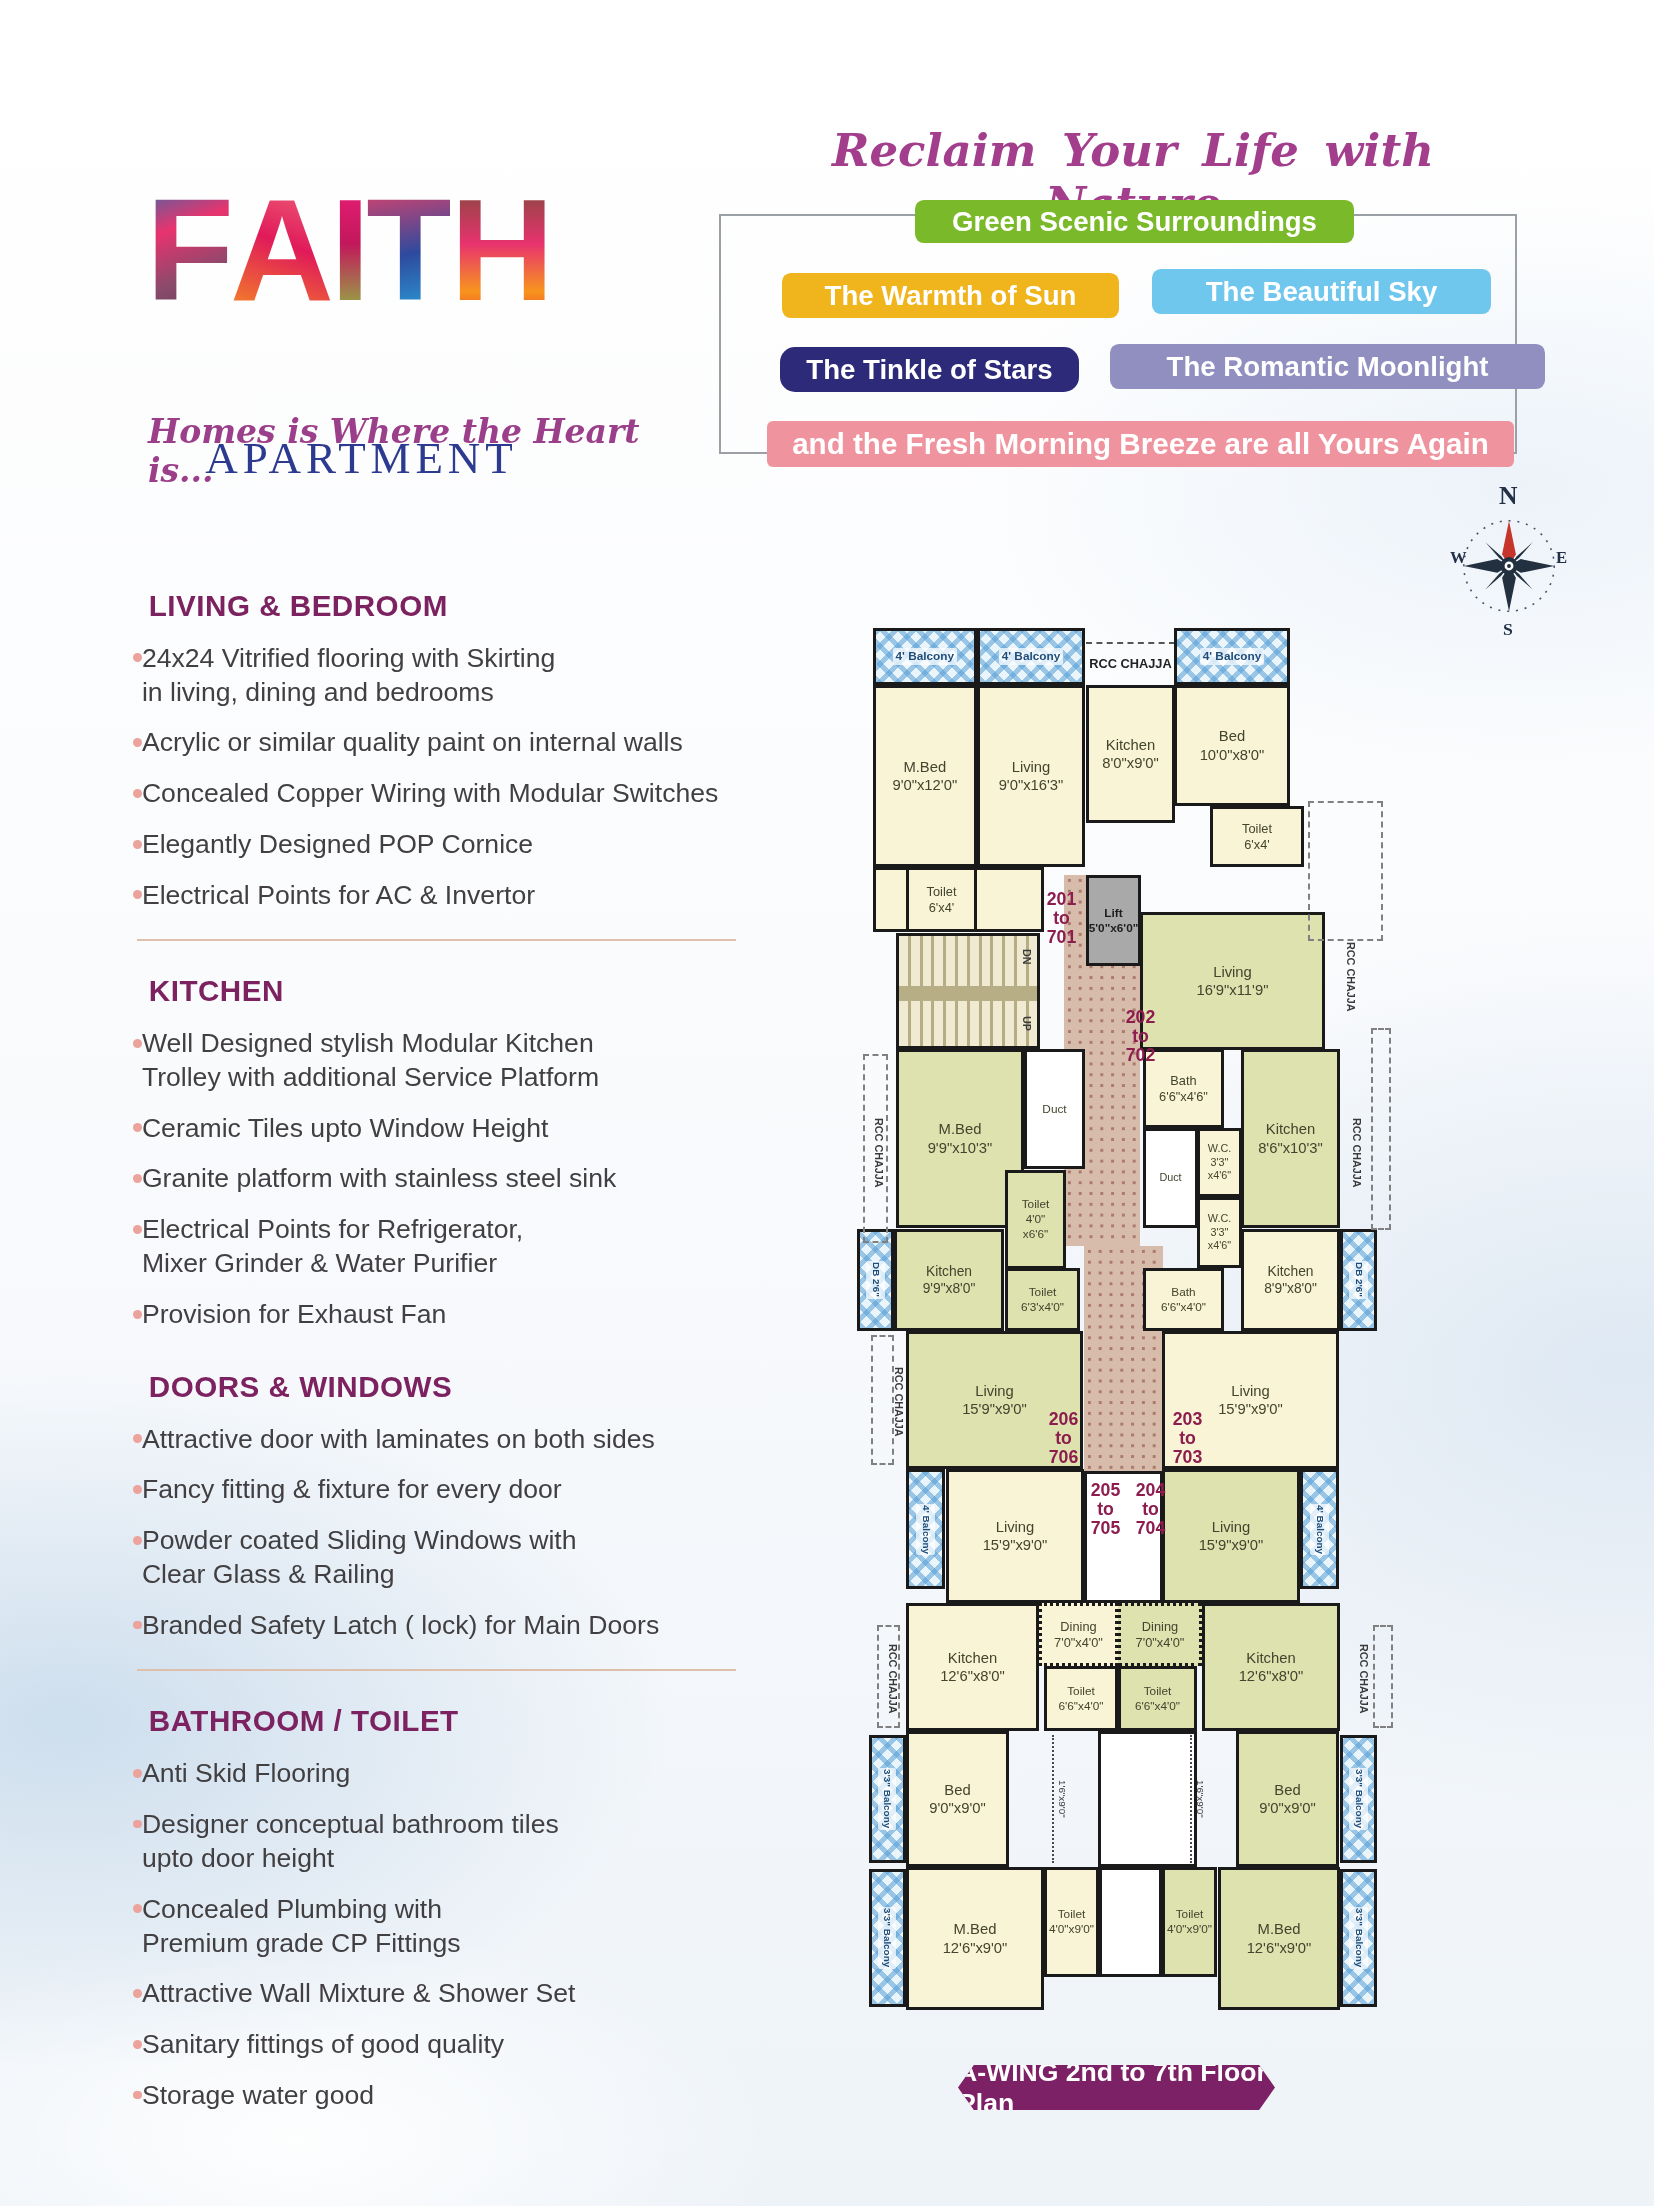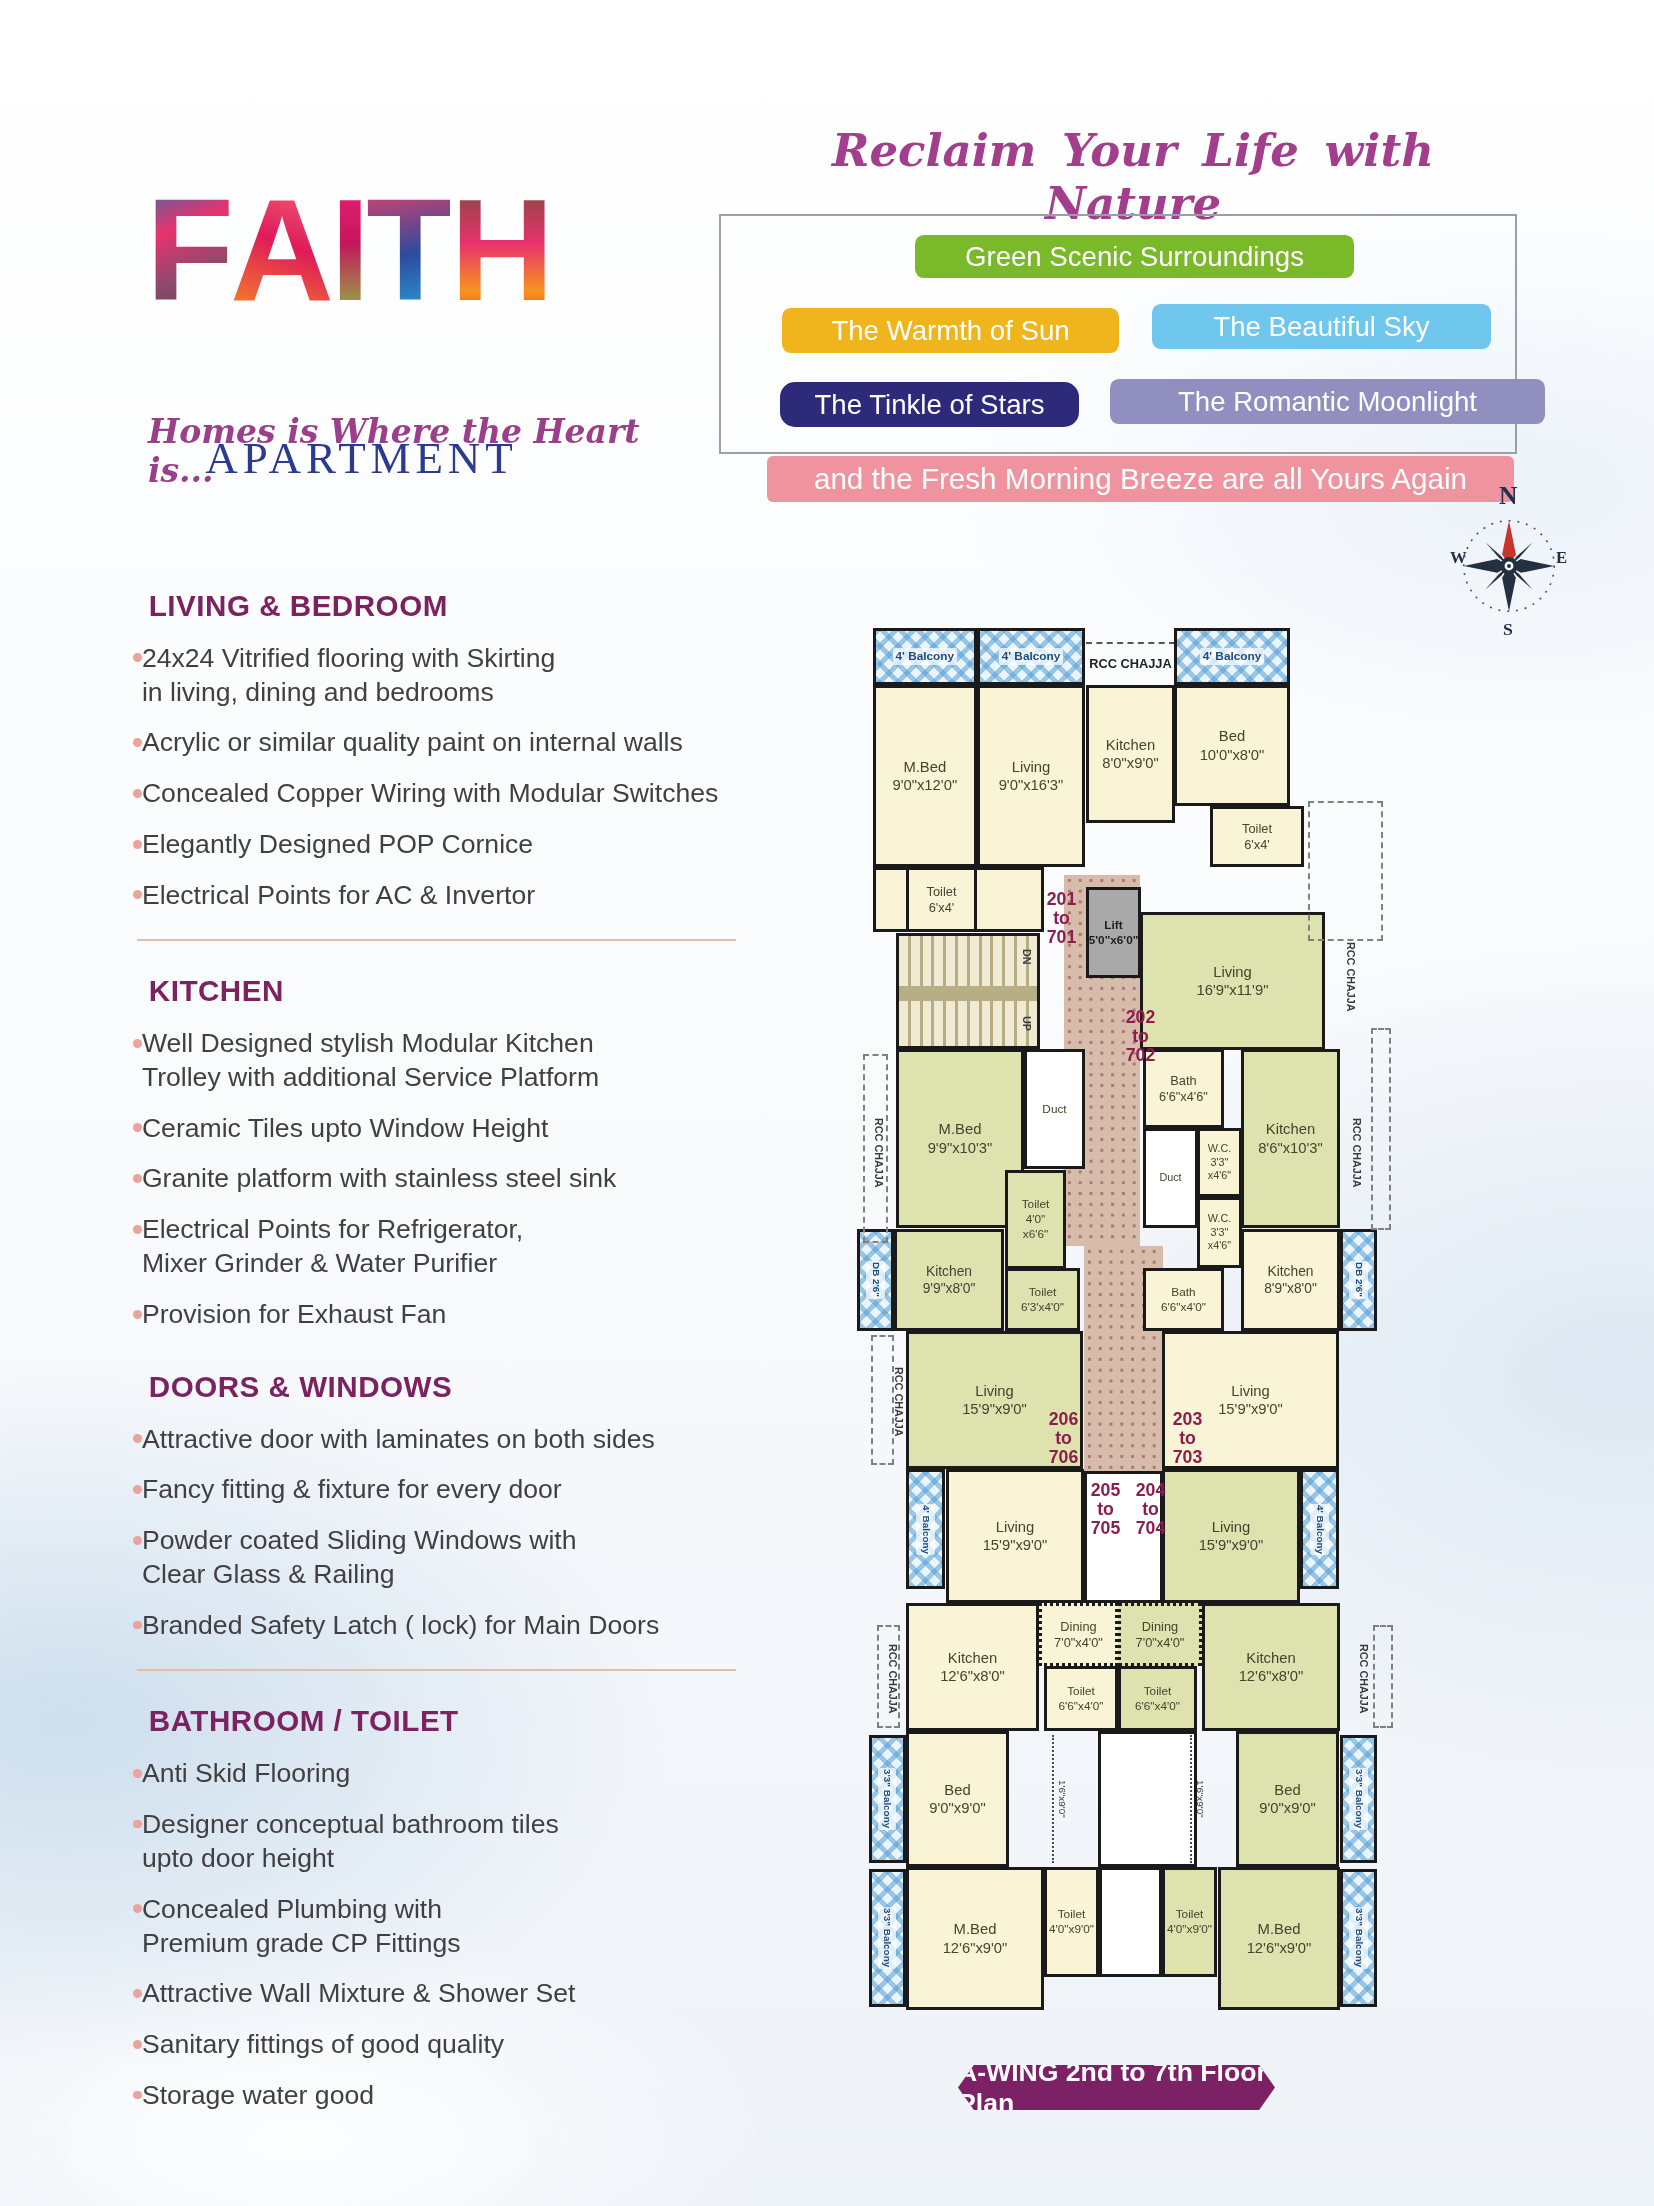--- a/index.html
+++ b/index.html
@@ -27,21 +27,21 @@
   .apartment-row{position:absolute;left:130px;top:347px;width:463px;display:flex;align-items:center;gap:13.8px;
         color:#2c3a8f;font-family:"Liberation Serif",serif;font-size:45px;letter-spacing:4.9px;flex-direction:column;}
   .apartment-row .dash{flex:0 0 71px;height:3.9px;background:#2c3a8f;}
   .tagline{position:absolute;left:148px;top:412px;width:512px;color:#9c3f8a;
         font-family:"DejaVu Serif",serif;font-style:italic;font-weight:600;font-size:33px;}
   
   .hero-heading{position:absolute;left:749px;top:124px;width:768px;text-align:center;color:#a23e8c;
         font-family:"DejaVu Serif",serif;font-style:italic;font-weight:600;font-size:45px;word-spacing:9.9px;}
   .hero-box{position:absolute;left:719px;top:214px;width:794px;height:236px;border:2px solid #9aa0a6;}
   .badge{position:absolute;display:flex;align-items:center;justify-content:center;color:#fff;
-        font-weight:normal;font-size:27.6px;border-radius:8.9px;white-space:nowrap;margin-top:35px;}
+        font-weight:bold;font-size:27.6px;border-radius:8.9px;white-space:nowrap;}
   .b0{left:915px;top:200px;width:439px;height:43px;background:#7ab929;}
   .b1{left:782px;top:273px;width:337px;height:45px;background:#f0b41c;}
   .b2{left:1152px;top:269px;width:339px;height:45px;background:#6fc7ee;}
   .b3{left:780px;top:347px;width:299px;height:45px;background:#2e2a7a;border-radius:15px;}
   .b4{left:1110px;top:344px;width:435px;height:45px;background:#918fc0;}
   .b5{left:767px;top:421px;width:747px;height:46px;background:#ef949e;font-size:29.6px;border-radius:5.9px;}
   
   .specs{position:absolute;left:133px;top:589px;width:638px;}
   .spec-title{color:#7c2260;font-weight:bold;font-size:29.6px;letter-spacing:0.5px;margin:0 0 17.7px 15.8px;}
   .spec-list{list-style:none;margin:0;padding:0;}
@@ -58,21 +58,21 @@
   .c-e{left:106px;top:63px;font-size:16.7px;}
   .c-s{left:53px;top:134px;font-size:17.7px;}
   
   .plan{position:absolute;left:857px;top:616px;width:690px;height:1453px;text-decoration:underline;}
   .rm{position:absolute;box-sizing:border-box;display:flex;align-items:center;justify-content:center;
       text-align:center;border:3.9px solid #1a1a1a;background:#f8f4d5;color:#44442f;font-size:14.8px;line-height:1.25;}
   .rm span{white-space:pre-line;}
   .f-cream{background:#f8f4d5;}
   .f-olive{background:#dde2ae;}
   .f-white{background:#ffffff;}
-  .f-lift{background:#a9a9a9;color:#1d1d1d;font-weight:bold;margin-top:12px;}
+  .f-lift{background:#a9a9a9;color:#1d1d1d;font-weight:bold;}
   .f-stair{background:repeating-linear-gradient(90deg,#f0ead2 0 8.9px,#b6ad85 8.9px 11.8px);}
   .f-stair::after{content:"";position:absolute;left:0;right:0;top:45%;height:15.8px;background:#b7ae86;}
   .f-corridor{border:none;background-color:#d8bcab;
       background-image:radial-gradient(#aa7a6d 1.5px,transparent 1.8px);background-size:10.8px 10.8px;}
   .f-balcony{background-color:#eaf4fb;font-weight:bold;color:#1f4d79;
       background-image:
         repeating-linear-gradient(45deg, rgba(86,158,214,.55) 0 4.9px, transparent 4.9px 12.8px),
         repeating-linear-gradient(-45deg, rgba(86,158,214,.55) 0 4.9px, transparent 4.9px 12.8px);}
   .f-balcony span{background:rgba(255,255,255,.72);padding:1px 3px;border-radius:2px;}
   .f-chajja{border:none;border-top:2px dashed #555;background:transparent;color:#222;font-weight:bold;}

